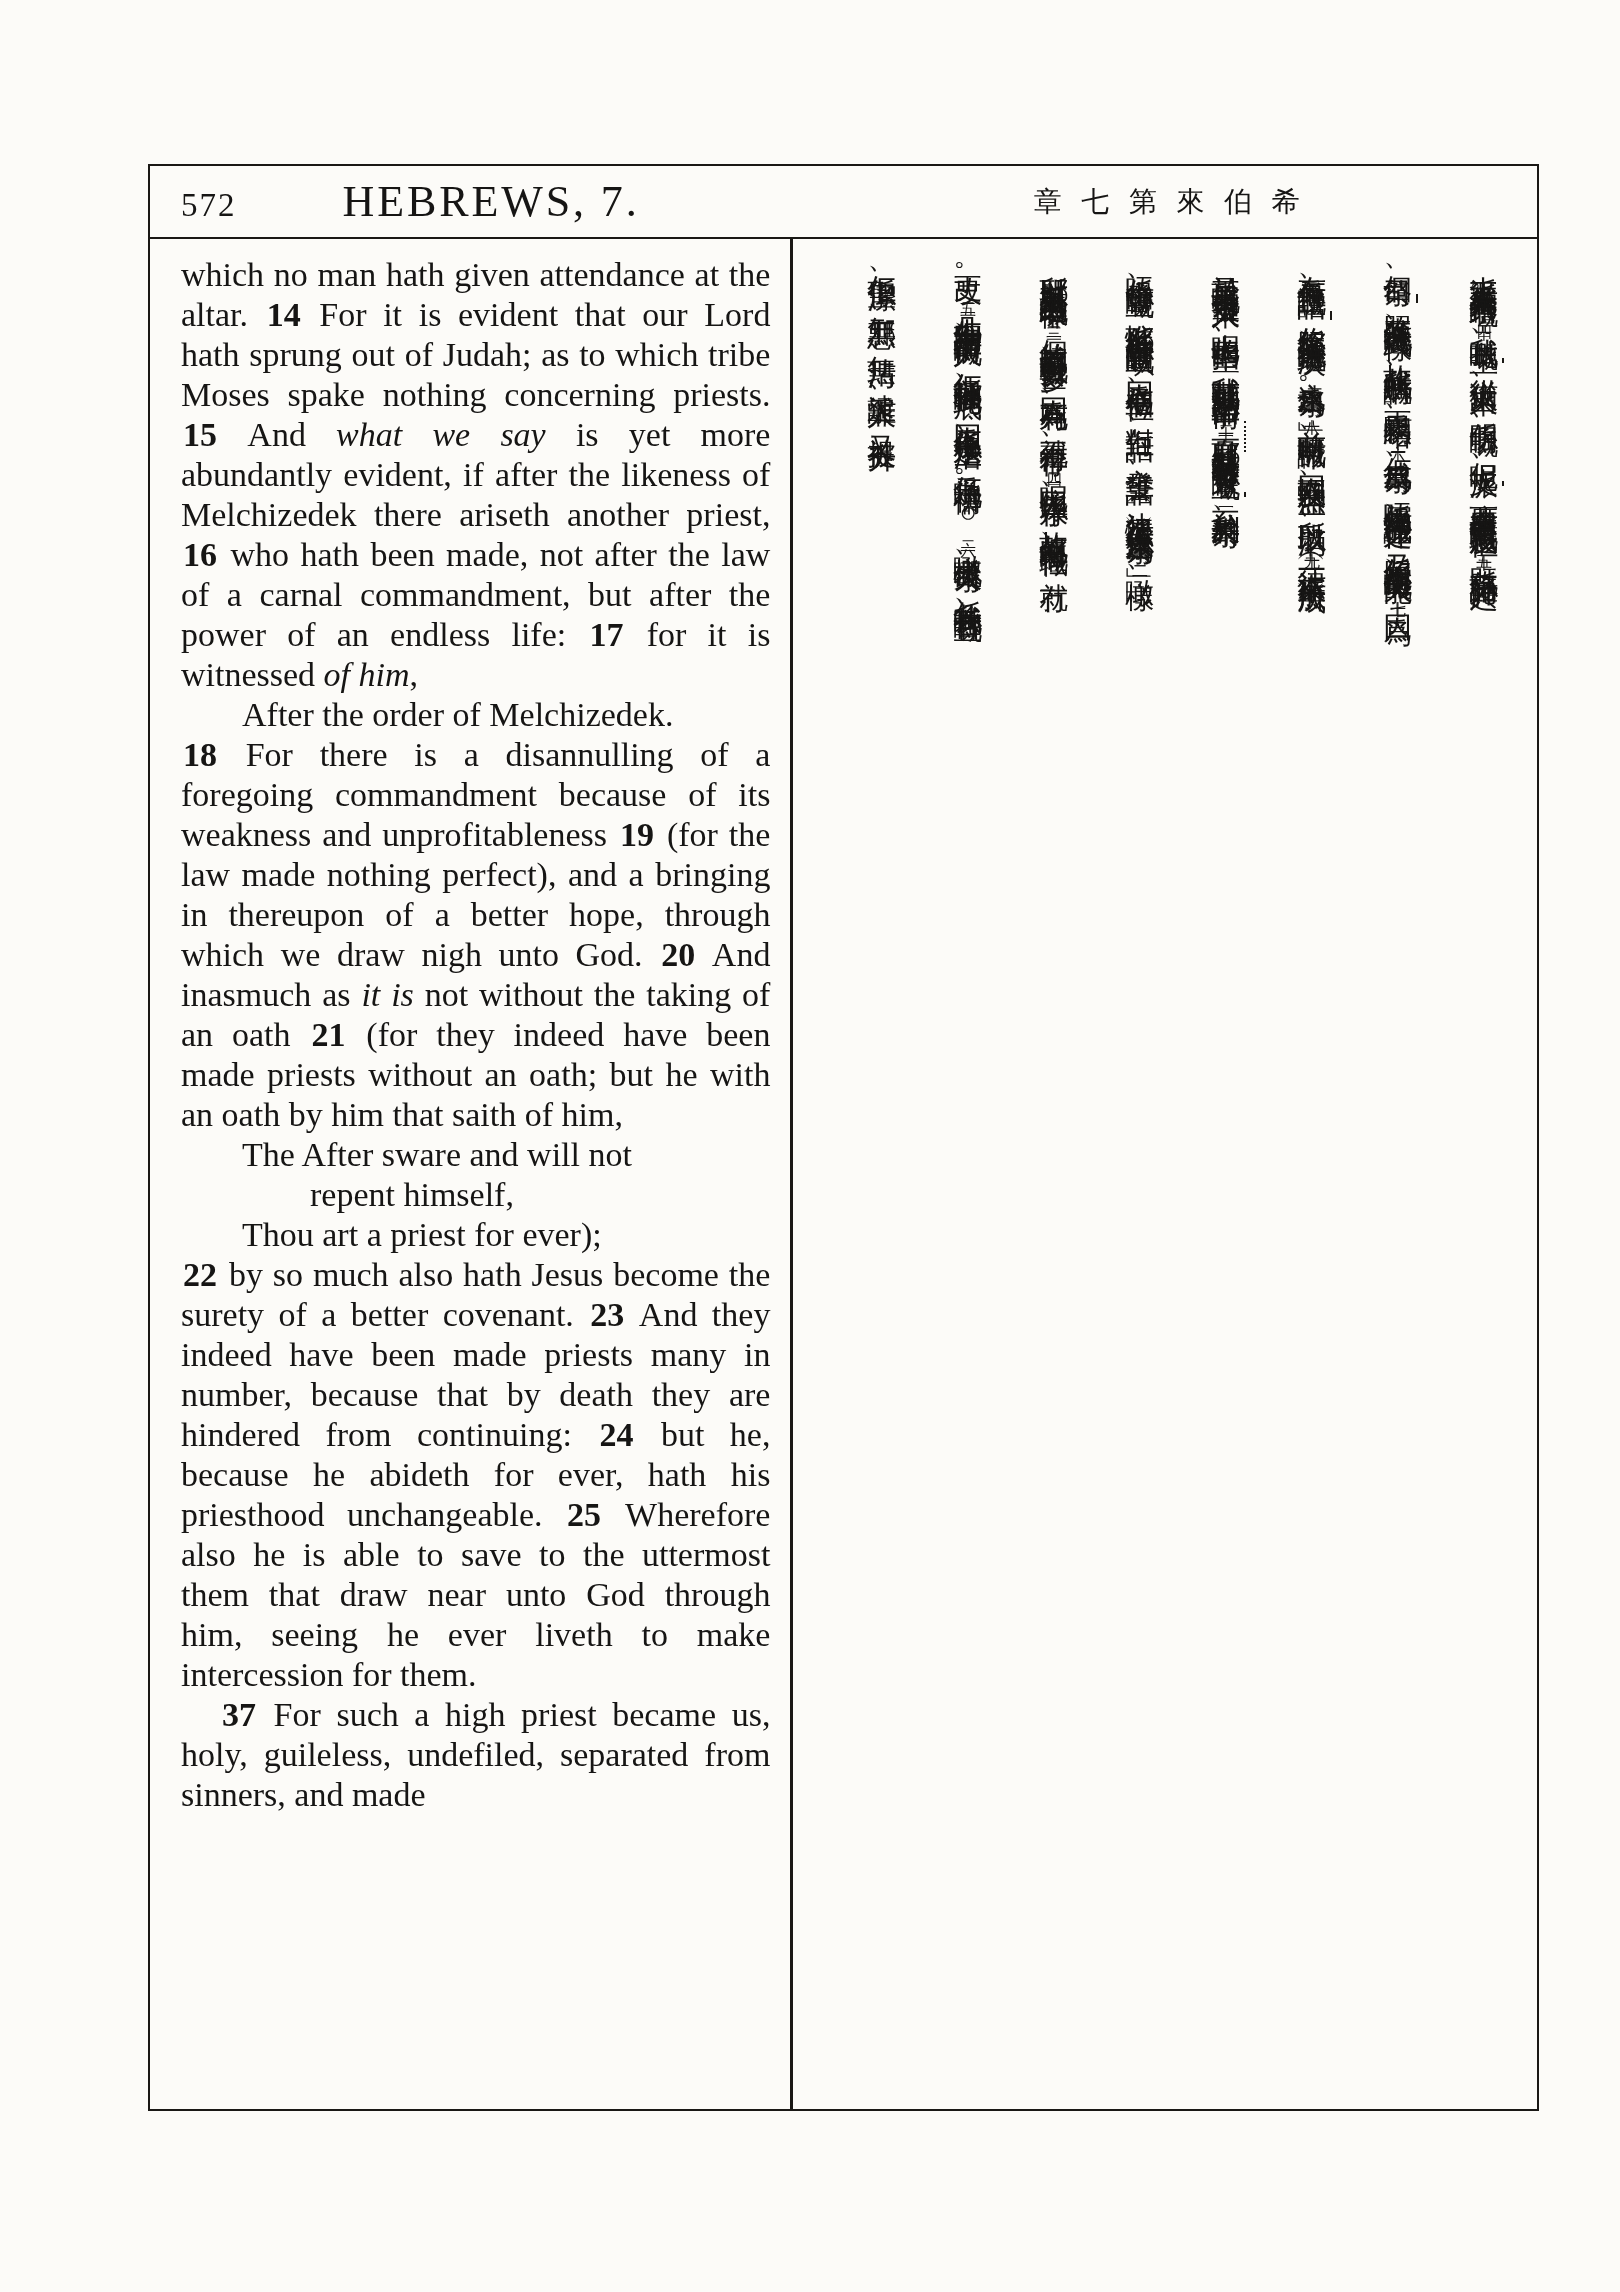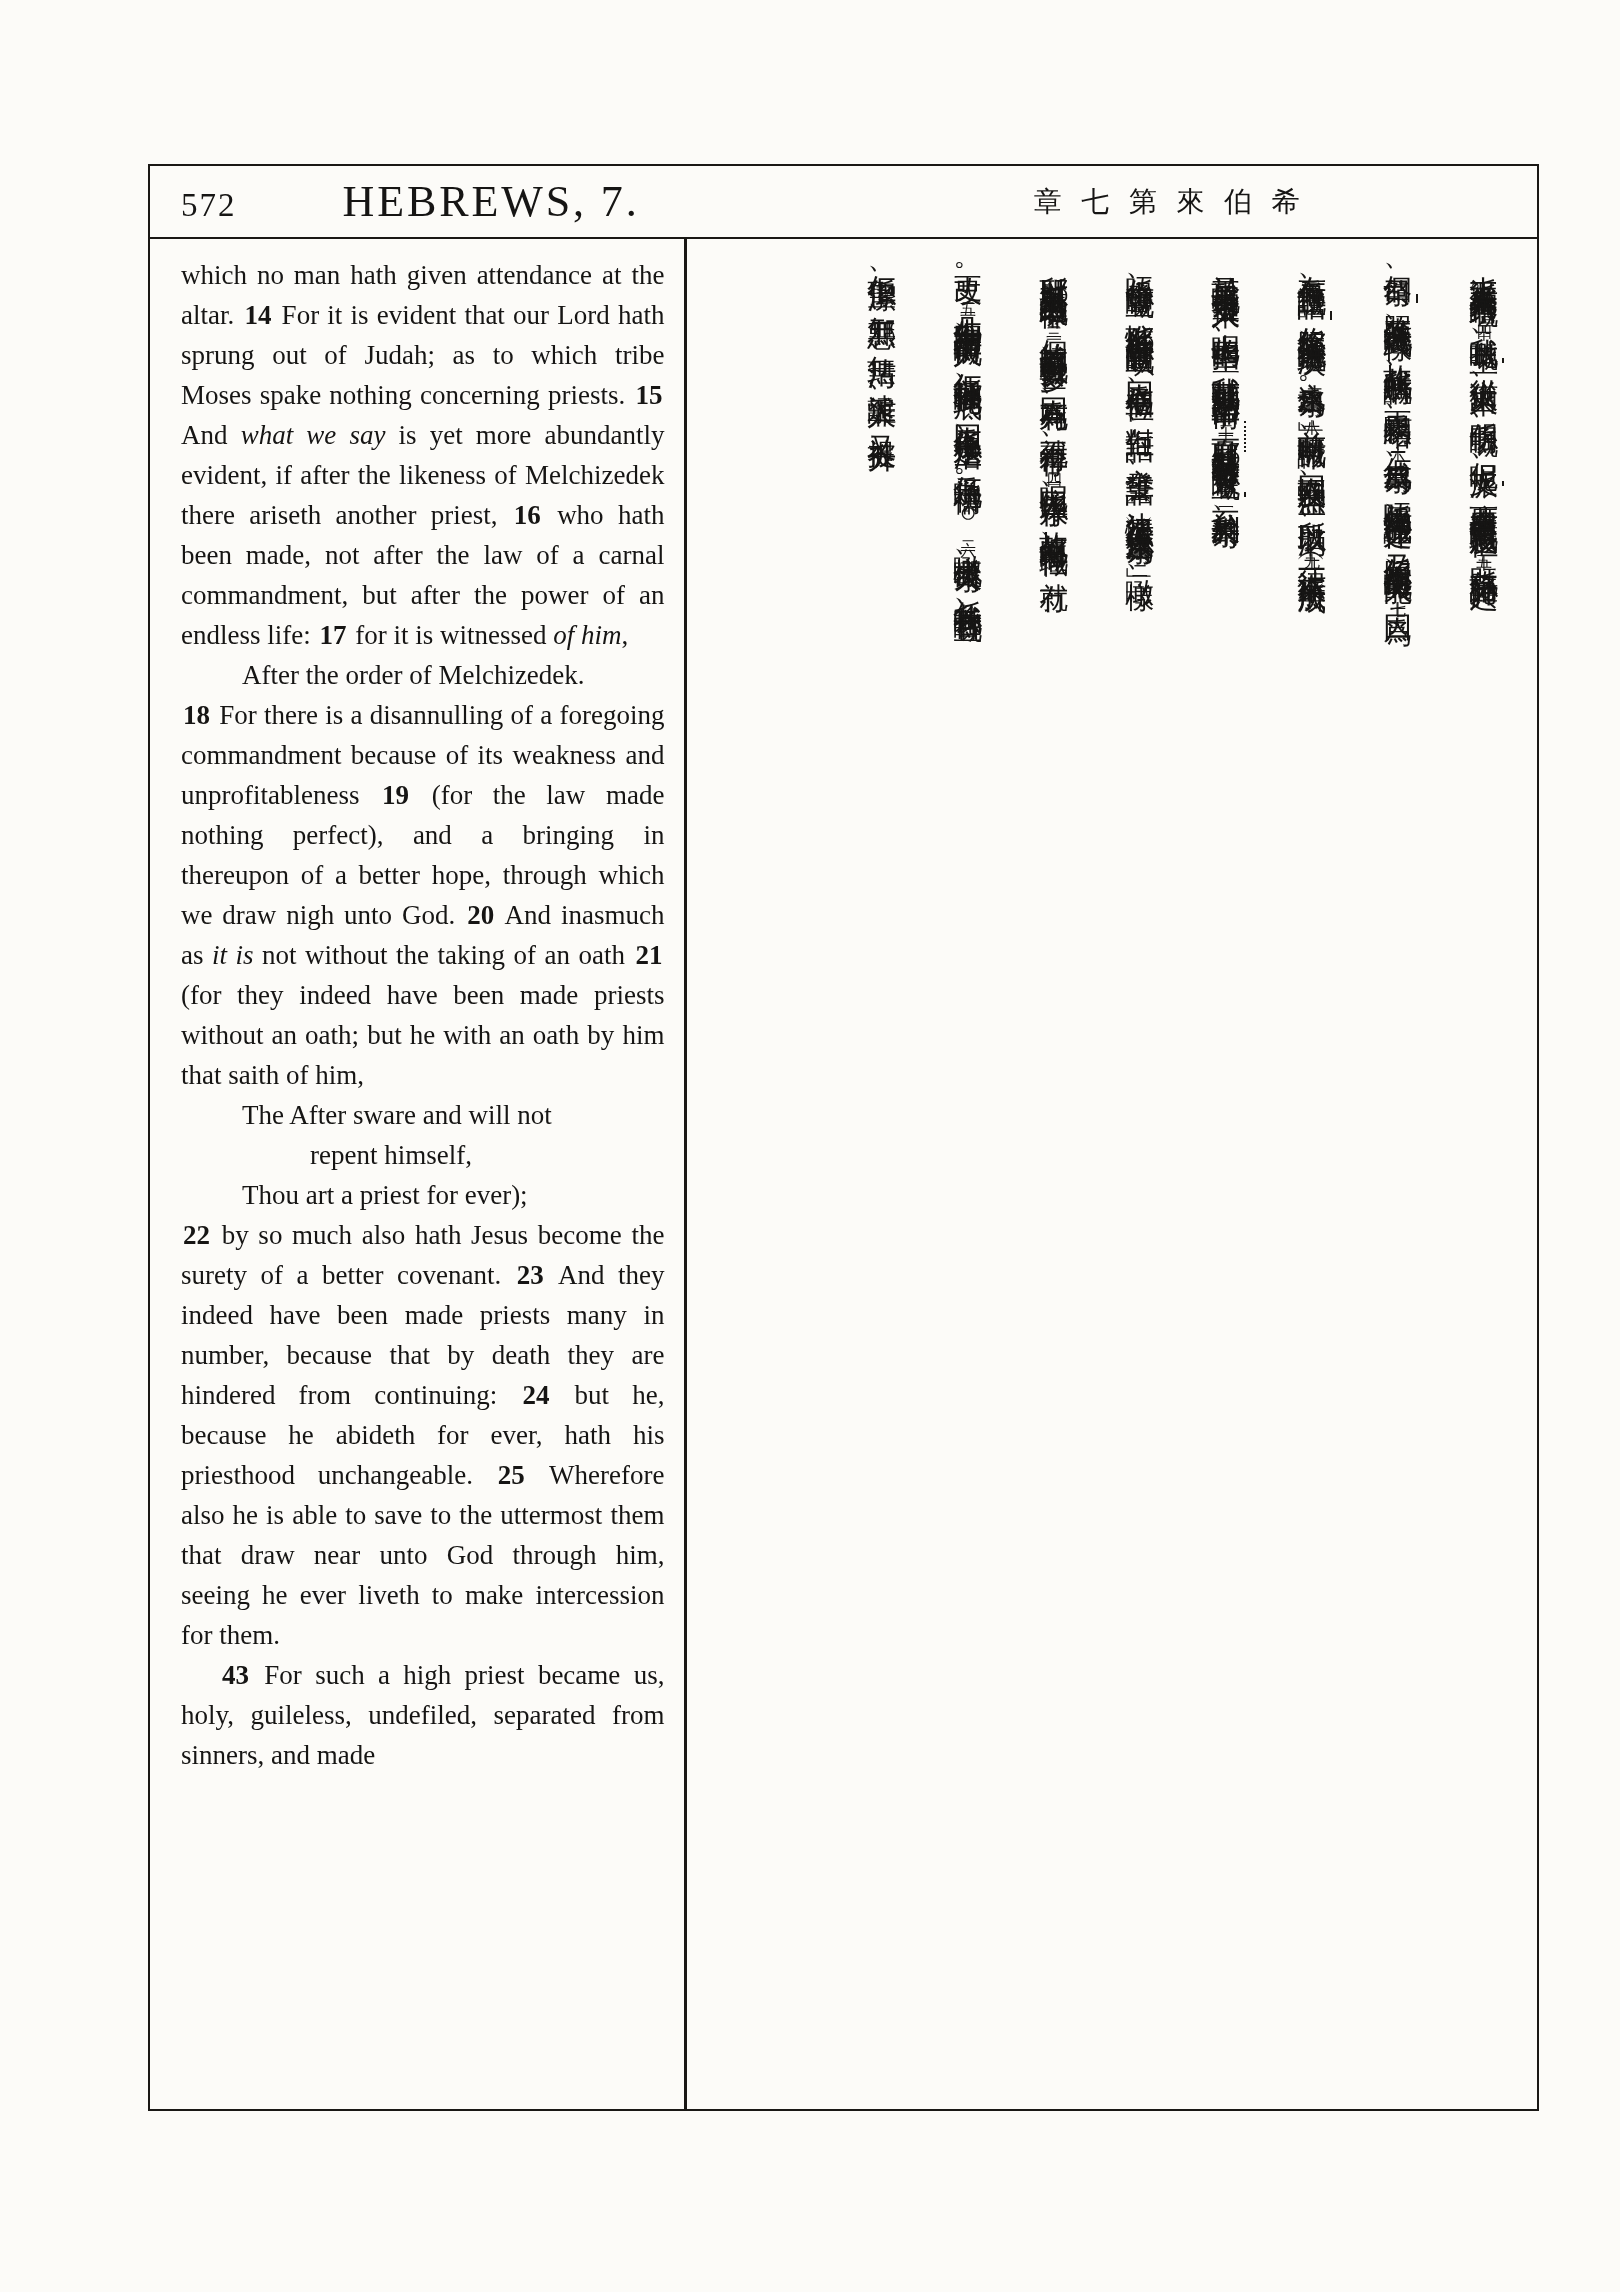--- a/index.html
+++ b/index.html
@@ -44,24 +44,24 @@
     letter-spacing:19.6px;
     font-family:serif;
     white-space:nowrap;
   }
   
   .pbody{
     display:flex;
     height:1870px;
   }
   .col-english{
-    width:534px;
+    width:640px;
     box-sizing:border-box;
     padding:15.7px 19.6px 0 31px;
-    font-size:27px;
+    font-size:34px;
     line-height:40px;
     text-align:justify;
   }
   .col-english .para{text-align:justify;}
   .col-english .para-indent{text-indent:39px;text-align:justify;}
   .col-english .poem{padding-left:61px;text-align:left;}
   .col-english .poem.ind2{padding-left:129px;}
   .vnum{font-weight:bold;padding:0 2px;}
   .divider{
     width:2.9px;
@@ -117,21 +117,21 @@
   </div>
   <div class="pbody">
     <div class="col-english">
         <div class="para">which no man hath given attendance at the altar.  <b class="vnum">14</b> For it is evident that our Lord hath sprung out of Judah; as to which tribe Moses spake nothing concerning priests. <b class="vnum">15</b> And <i>what we say</i> is yet more abundantly evident, if after the likeness of Melchizedek there ariseth another priest, <b class="vnum">16</b> who hath been made, not after the law of a carnal commandment, but after the power of an endless life: <b class="vnum">17</b> for it is witnessed <i>of him</i>,</div>
         <div class="poem">After the order of Melchizedek.</div>
         <div class="para"><b class="vnum">18</b> For there is a disannulling of a foregoing commandment because of its weakness and unprofitableness <b class="vnum">19</b> (for the law made nothing perfect), and a bringing in thereupon of a better hope, through which we draw nigh unto God.  <b class="vnum">20</b> And inasmuch as <i>it is</i> not without the taking of an oath <b class="vnum">21</b> (for they indeed have been made priests without an oath; but he with an oath by him that saith of him,</div>
         <div class="poem">The After sware and will not</div>
         <div class="poem ind2">repent himself,</div>
         <div class="poem">Thou art a priest for ever);</div>
         <div class="para"><b class="vnum">22</b> by so much also hath Jesus become the surety of a better covenant. <b class="vnum">23</b> And they indeed have been made priests many in number, because that by death they are hindered from continuing: <b class="vnum">24</b> but he, because he abideth for ever, hath his priesthood unchangeable.  <b class="vnum">25</b> Wherefore also he is able to save to the uttermost them that draw near unto God through him, seeing he ever liveth to make intercession for them.</div>
-        <div class="para-indent"><b class="vnum">43</b> For such a high priest became us, holy, guileless, undefiled, separated from sinners, and made</div>
+        <div class="para-indent"><b class="vnum">37</b> For such a high priest became us, holy, guileless, undefiled, separated from sinners, and made</div>
       </div>
     <div class="divider"></div>
     <div class="col-chinese">
       <div class="cn-wrap">
           <div class="cn-col">支派從來未有人伺祭壇嘅。<span class="verse">十四</span>我哋嘅主、從<span class="pname">猶大</span>出來、係明明嘅、但呢支派、<span class="pname">摩西</span>未有搣祭司嘅職題及佢。<span class="verse">十五</span>既係話另外興起一</div>
           <div class="cn-col">個祭司、照<span class="pname">麥基洗德</span>嘅式樣、故此我所講嘅、更爲顯明咯、<span class="verse">十六</span>佢成爲祭司、唔係屬肉體誡命之律、乃係照無窮生命嘅大能、<span class="verse">十七</span>因爲</div>
           <div class="cn-col">有爲佢作證嘅話、「你係照<span class="pname">麥基洗德</span>嘅班次、永遠爲祭司。」<span class="verse">十八</span>前時嘅誡命、因輭弱及無益、所以取消、<span class="verse">十九</span>（律法本來一無所成）</div>
           <div class="cn-col">於是更美嘅指望被引入來、由呢的指望、我哋就可以進到上帝面前。<span class="verse">二十</span>而且<span class="emph">耶穌爲祭司唔係冇發誓來立嘅</span>。<span class="verse">二一</span>至於<span class="pname">利未</span>祭司、</div>
           <div class="cn-col">唔係由發誓立嘅、惟係耶穌係由發誓立嘅唄、因爲立佢個位、對佢話、「主發誓話、（決無後悔）你係永遠爲祭司。」<span class="verse">二二</span>噉樣、</div>
           <div class="cn-col">所以耶穌爲更美之約嘅中保。<span class="verse">二三</span>個的成爲祭司嘅數目甚多、因爲有死、就不得常存、<span class="verse">二四</span>呢位因係永存、故此佢祭司嘅職任、就冇</div>

